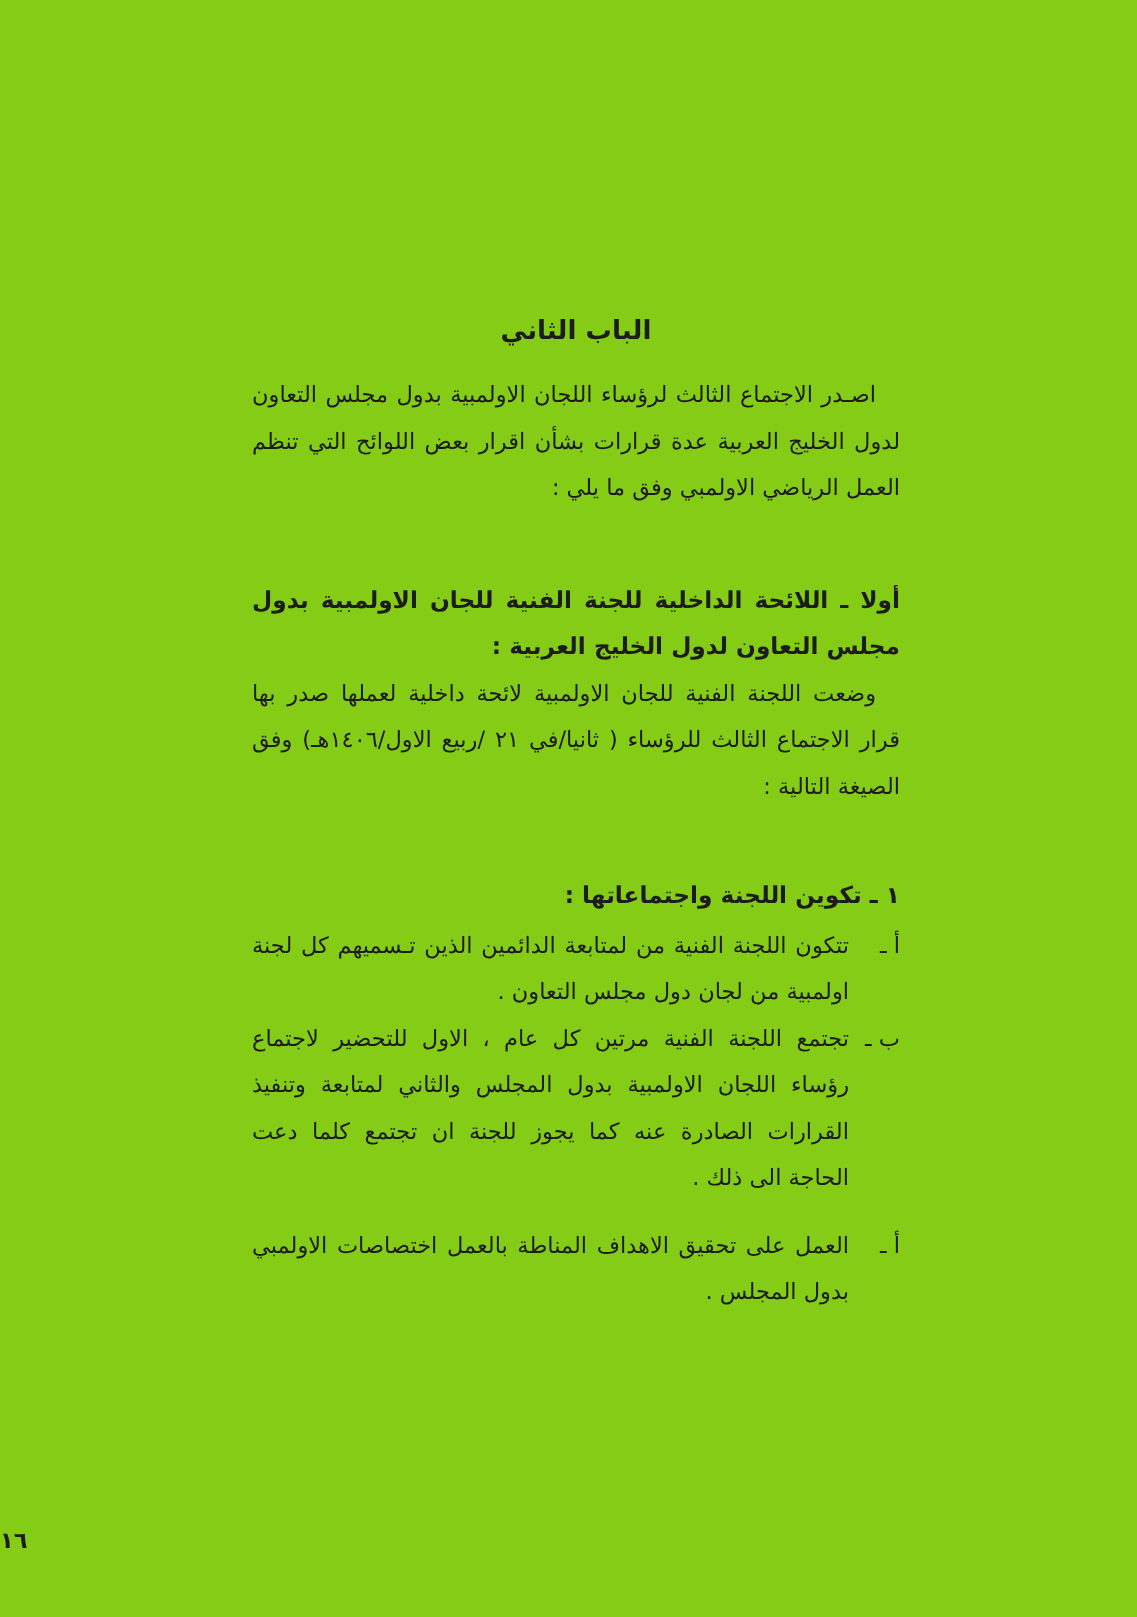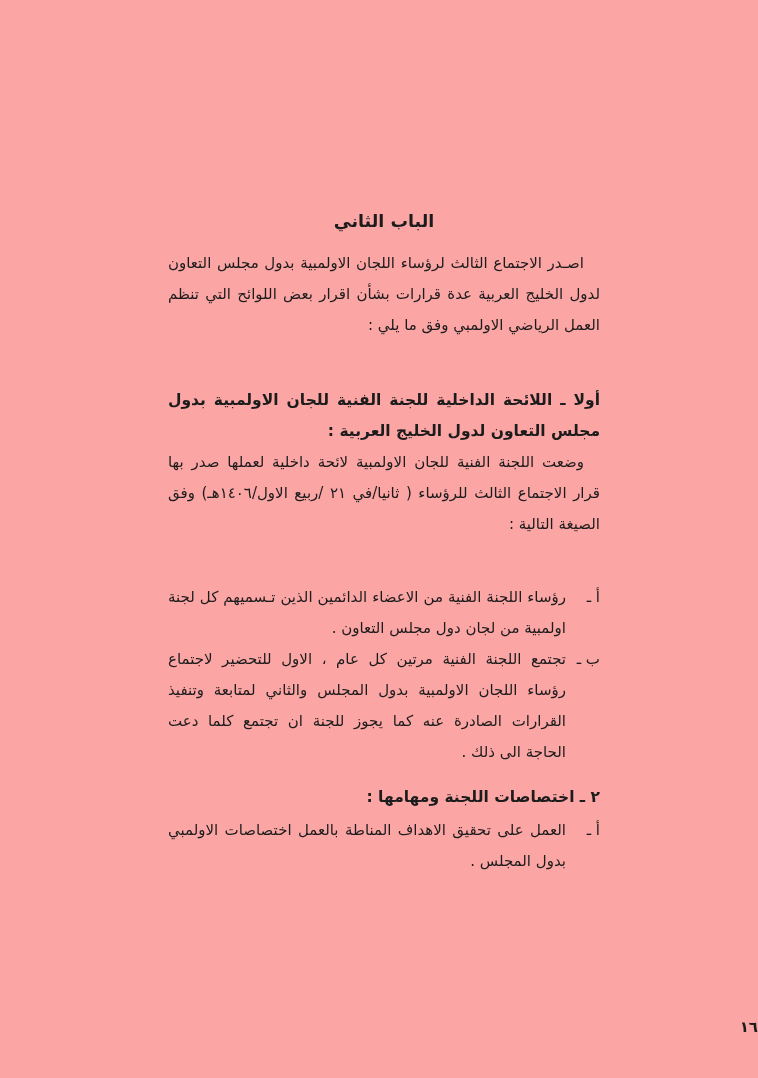--- a/index.html
+++ b/index.html
@@ -11,21 +11,21 @@
     width: 758px;
     height: 1078px;
     font-family: "DejaVu Sans", sans-serif;
     color: #1c1c1c;
     position: relative;
     overflow: hidden;
   }
   .page {
     position: absolute;
     inset: 0;
-    background: #fca5a5;
+    background: #84cc16;
     padding-left: 39px;
   }
   .content {
     position: absolute;
     top: 205px;
     right: 158px;
     left: 168px;
     direction: rtl;
     text-align: justify;
     font-size: 15px;
@@ -69,21 +69,21 @@
   }
   .item-text {
     flex: 1 1 auto;
     text-align: justify;
   }
   .page-number {
     position: absolute;
     bottom: 42px;
     left: 0;
     right: 0;
-    text-align: right;
+    text-align: left;
     font-weight: bold;
     font-size: 15px;
     direction: rtl;
   }
 </style>
 </head>
 <body>
 
 <div class="page">
   <div class="content">
@@ -95,34 +95,34 @@
     <p class="paragraph">اصـدر الاجتماع الثالث لرؤساء اللجان الاولمبية بدول مجلس التعاون لدول الخليج العربية عدة قرارات بشأن اقرار بعض اللوائح التي تنظم العمل الرياضي الاولمبي وفق ما يلي :</p>
 
     <div class="gap-md"></div>
 
     <div class="section-heading">أولا ـ اللائحة الداخلية للجنة الفنية للجان الاولمبية بدول مجلس التعاون لدول الخليج العربية :</div>
 
     <p class="paragraph">وضعت اللجنة الفنية للجان الاولمبية لائحة داخلية لعملها صدر بها قرار الاجتماع الثالث للرؤساء ( ثانيا/في ٢١ /ربيع الاول/١٤٠٦هـ) وفق الصيغة التالية :</p>
 
     <div class="gap-lg"></div>
 
+    <div class="clause-heading">١ ـ تكوين اللجنة واجتماعاتها :</div>
 
     <div class="item">
       <span class="item-marker">أ ـ</span>
-      <span class="item-text">رؤساء اللجنة الفنية من الاعضاء الدائمين الذين تـسميهم كل لجنة اولمبية من لجان دول مجلس التعاون .</span>
+      <span class="item-text">تتكون اللجنة الفنية من لمتابعة الدائمين الذين تـسميهم كل لجنة اولمبية من لجان دول مجلس التعاون .</span>
     </div>
 
     <div class="item">
       <span class="item-marker">ب ـ</span>
       <span class="item-text">تجتمع اللجنة الفنية مرتين كل عام ، الاول للتحضير لاجتماع رؤساء اللجان الاولمبية بدول المجلس والثاني لمتابعة وتنفيذ القرارات الصادرة عنه كما يجوز للجنة ان تجتمع كلما دعت الحاجة الى ذلك .</span>
     </div>
 
     <div class="gap-sm"></div>
 
-    <div class="clause-heading">٢ ـ اختصاصات اللجنة ومهامها :</div>
 
     <div class="item">
       <span class="item-marker">أ ـ</span>
       <span class="item-text">العمل على تحقيق الاهداف المناطة بالعمل اختصاصات الاولمبي بدول المجلس .</span>
     </div>
 
   </div>
 
   <div class="page-number">١٦</div>
 </div>

